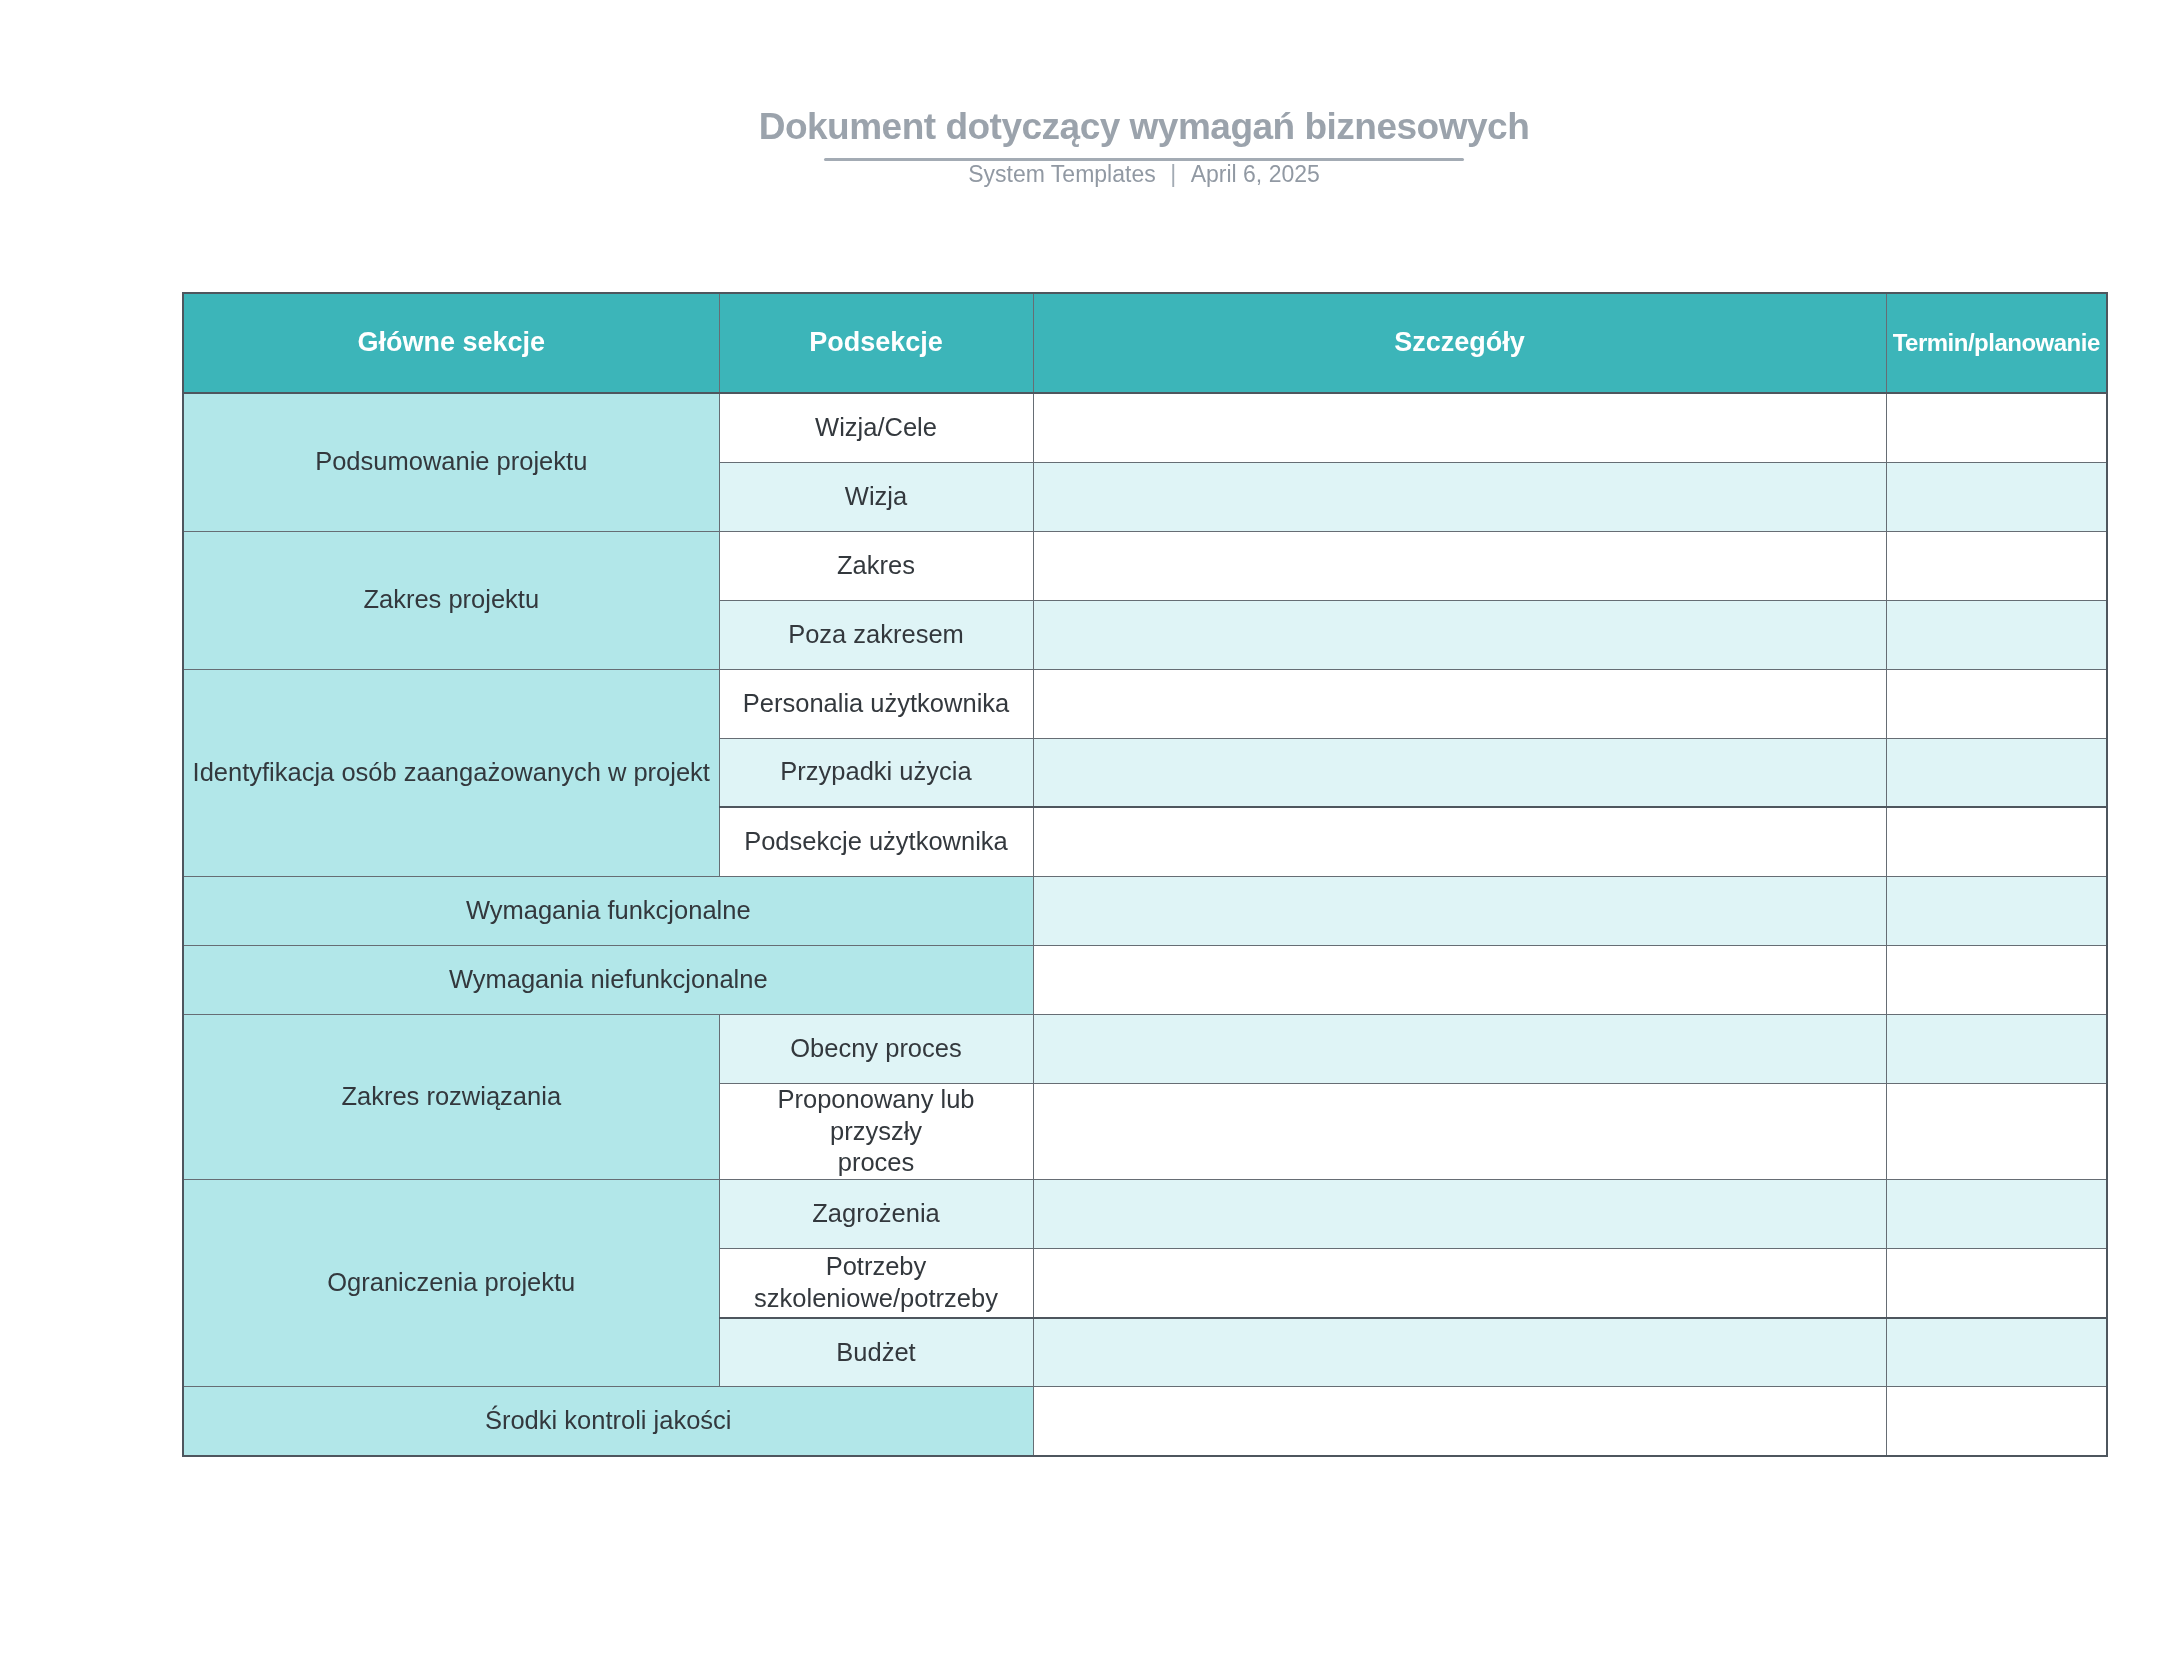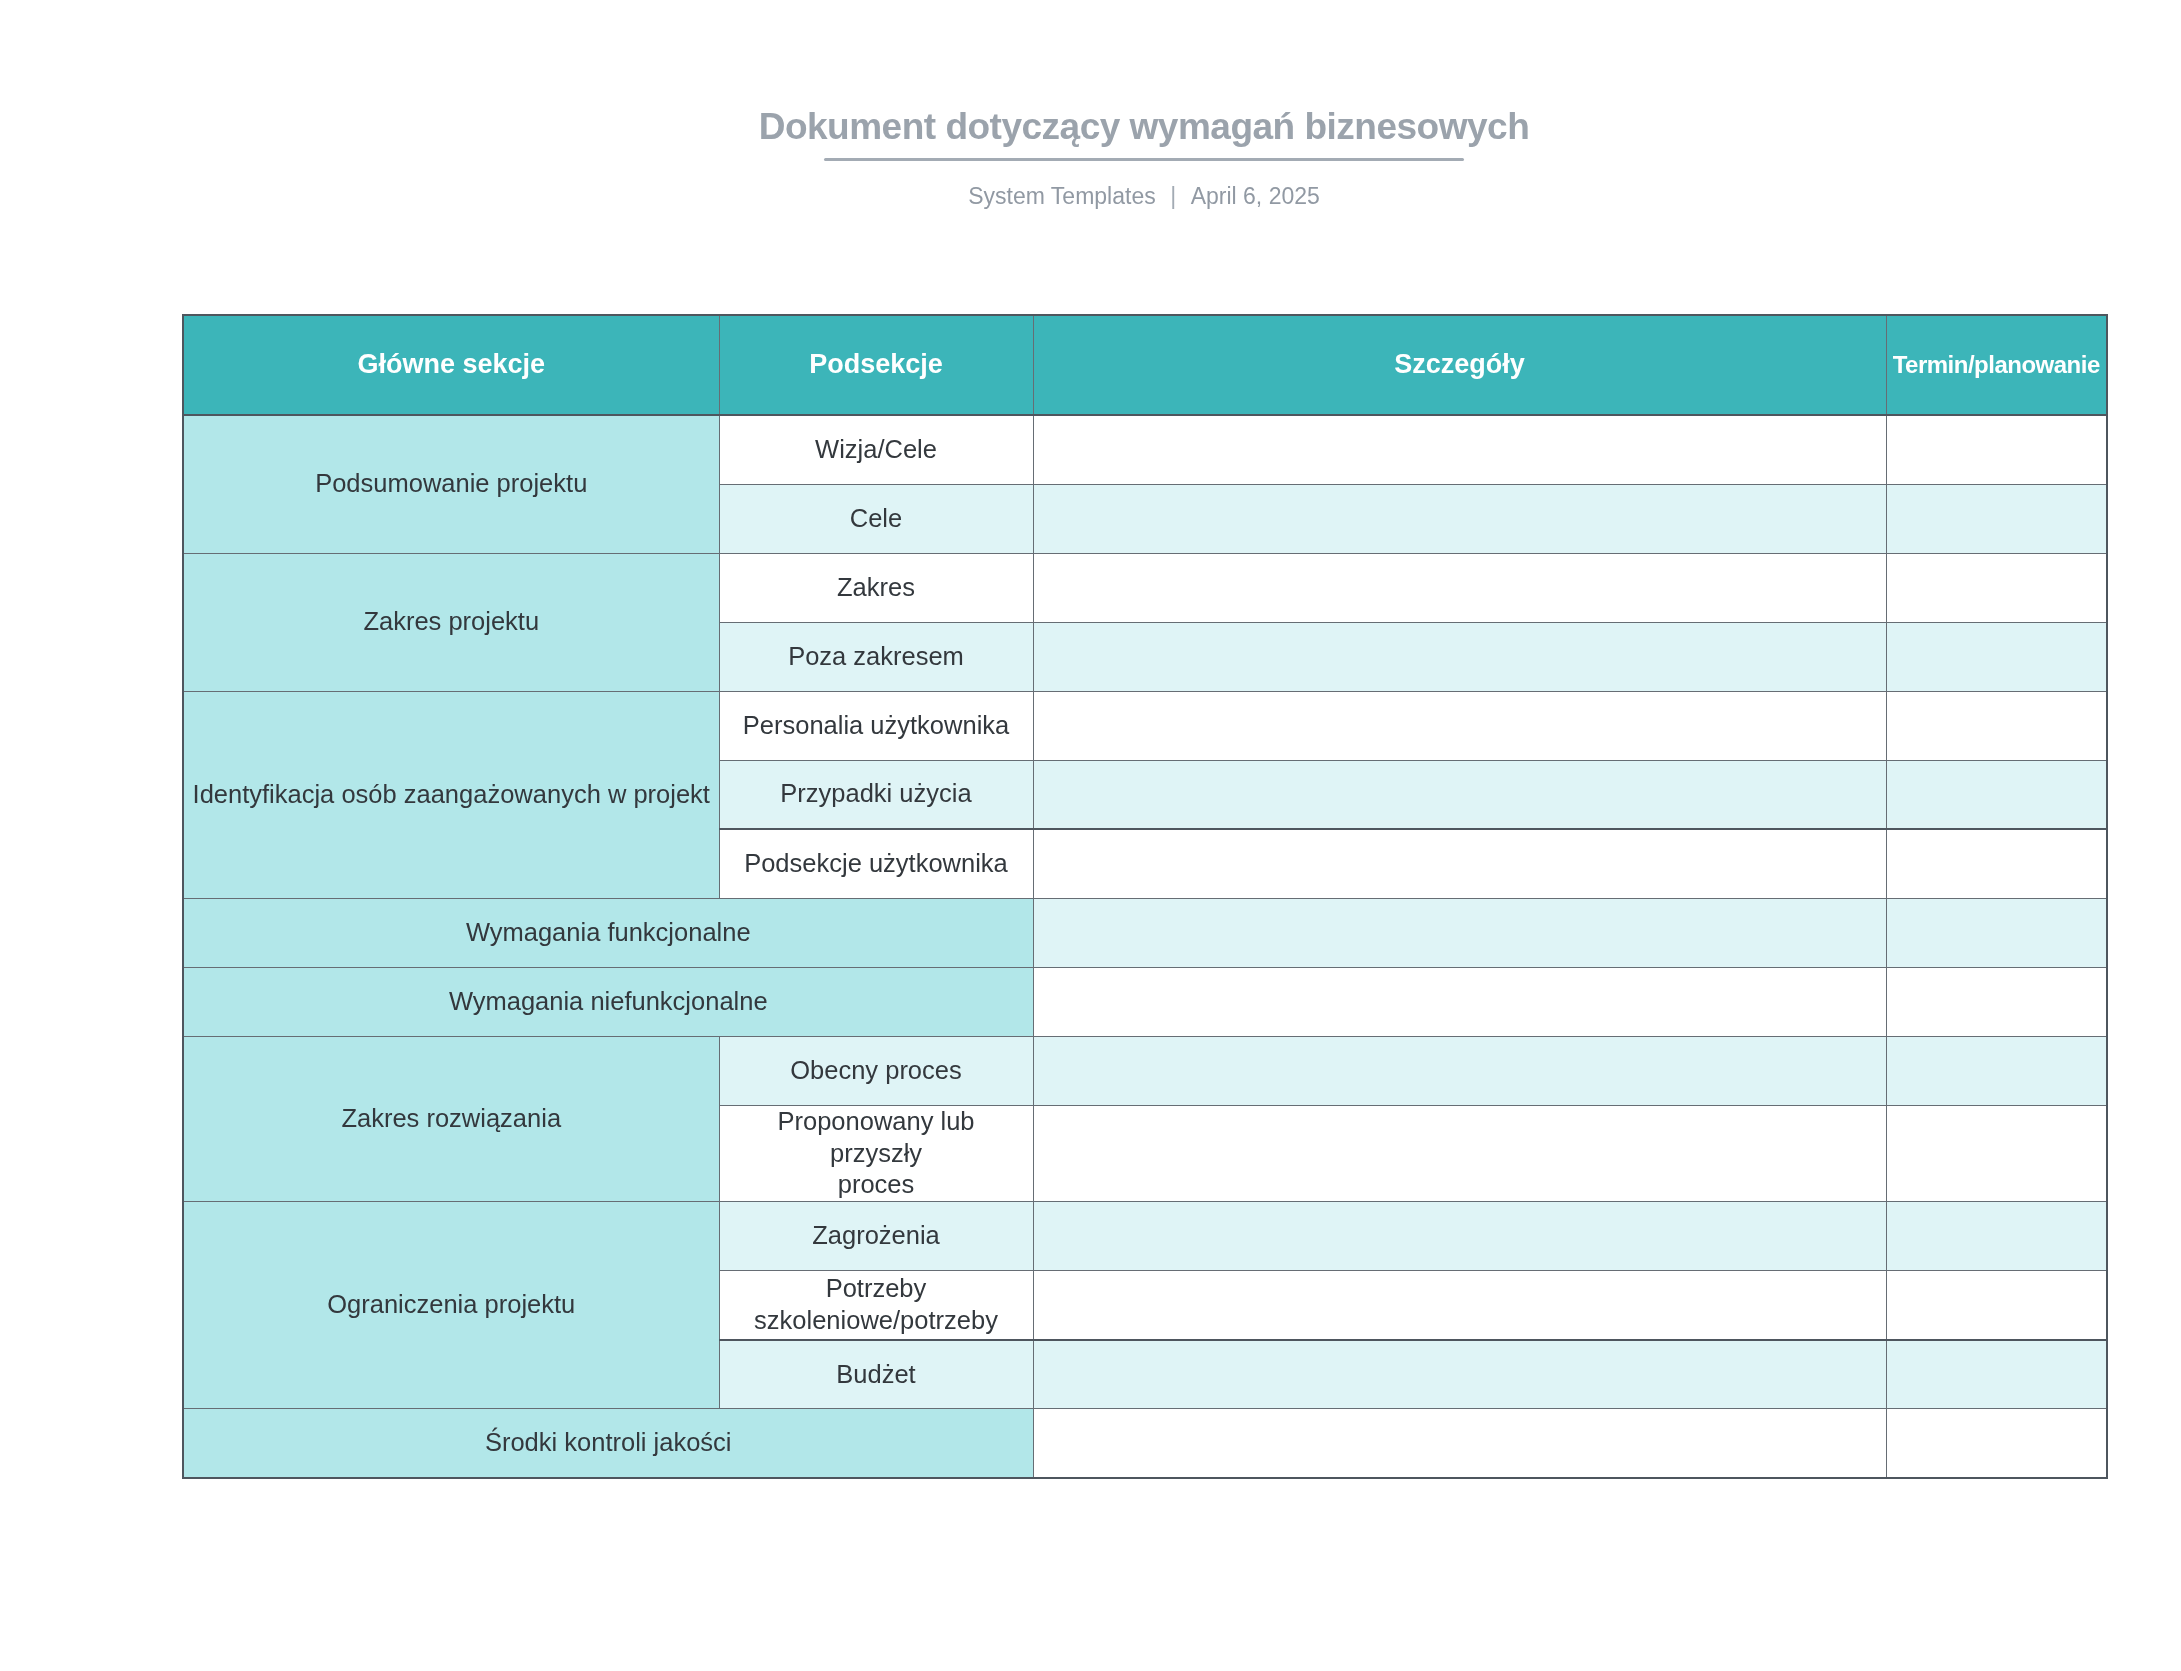--- a/index.html
+++ b/index.html
@@ -19,21 +19,21 @@
   .content{width:1924px;margin-left:182px;padding-top:105px;}
   .doc-title{
     text-align:center;font-size:37px;font-weight:bold;
     color:var(--title-gray);letter-spacing:-0.5px;line-height:1.2;
   }
   .title-underline{
     width:640px;height:3.6px;background:var(--underline-gray);
     margin:8.2px auto 0 auto;border-radius:1.8px;
   }
   .doc-meta{
-    margin-top:22px;text-align:center;font-size:23px;color:var(--meta-gray);
+    margin-top:0;text-align:center;font-size:23px;color:var(--meta-gray);
   }
   .doc-meta .sep{margin:0 14.5px;color:var(--underline-gray);}
   table.req{
     margin-top:104px;border-collapse:collapse;table-layout:fixed;
     width:1924px;border:2.7px solid var(--border-dark);
   }
   col.c1{width:536px;}col.c2{width:314px;}col.c3{width:853px;}col.c4{width:221px;}
   th,td{
     border:1.8px solid var(--border-mid);
     text-align:center;vertical-align:middle;
@@ -82,21 +82,21 @@
     </thead>
     <tbody>
 
       <tr>
         <td class="sec" rowspan="2">Podsumowanie projektu</td>
         <td class="sub">Wizja/Cele</td>
         <td></td>
         <td></td>
       </tr>
       <tr class="alt">
-        <td class="sub">Cele</td>
+        <td class="sub">Wizja</td>
         <td></td>
         <td></td>
       </tr>
 
       <tr>
         <td class="sec" rowspan="2">Zakres projektu</td>
         <td class="sub">Zakres</td>
         <td></td>
         <td></td>
       </tr>

